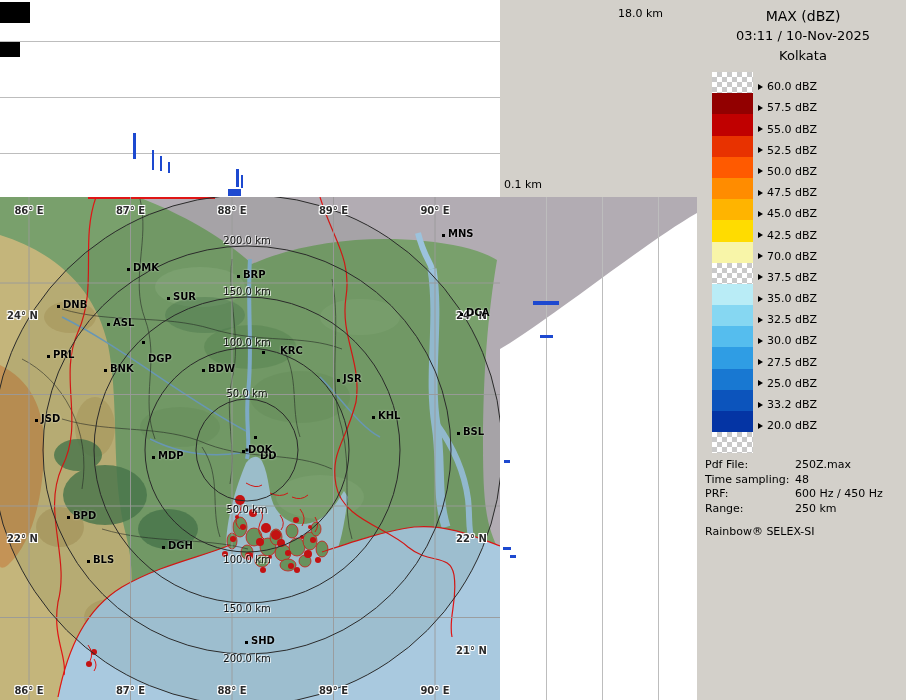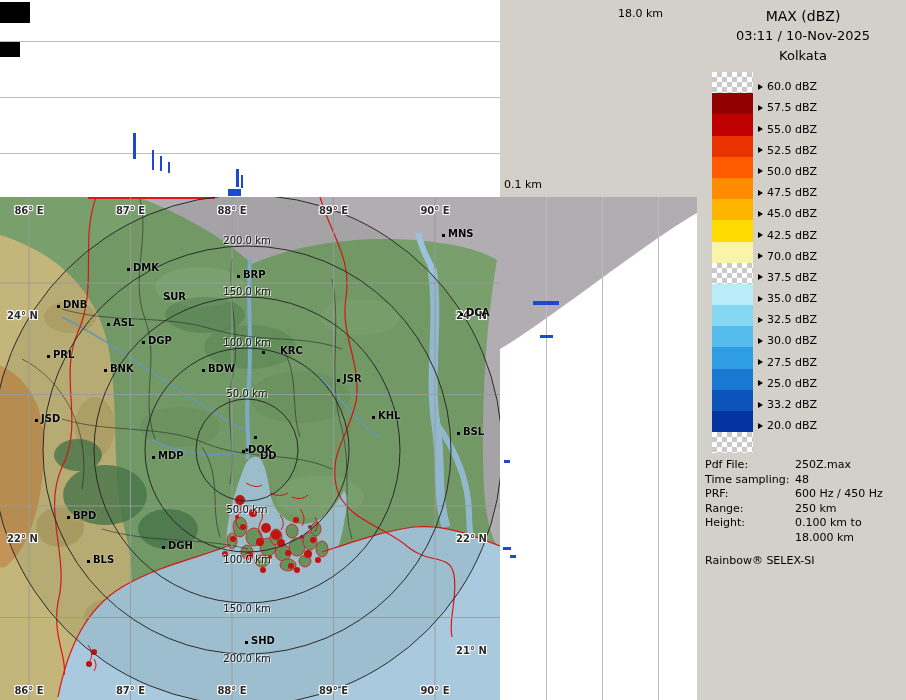--- a/index.html
+++ b/index.html
@@ -247,27 +247,27 @@
         <div class="ring-label" style="left: 247px; top: 196px;">50.0 km</div>
         <div class="ring-label" style="left: 247px; top: 312px;">50.0 km</div>
         <div class="ring-label" style="left: 247px; top: 362px;">100.0 km</div>
         <div class="ring-label" style="left: 247px; top: 411px;">150.0 km</div>
         <div class="ring-label" style="left: 247px; top: 461px;">200.0 km</div>
         <div class="city-dot" style="left: 127px; top: 71px;"></div>
         <div class="city-label" style="left: 133px; top: 65px;">DMK</div>
         <div class="city-dot" style="left: 237px; top: 78px;"></div>
         <div class="city-label" style="left: 243px; top: 72px;">BRP</div>
         <div class="city-dot" style="left: 167px; top: 100px;"></div>
-        <div class="city-label" style="left: 163px; top: 94px; text-align: center;">SUR</div>
+        <div class="city-label" style="left: 173px; top: 94px; text-align: center;">SUR</div>
         <div class="city-dot" style="left: 57px; top: 108px;"></div>
         <div class="city-label" style="left: 63px; top: 102px;">DNB</div>
         <div class="city-dot" style="left: 107px; top: 126px;"></div>
         <div class="city-label" style="left: 113px; top: 120px;">ASL</div>
         <div class="city-dot" style="left: 142px; top: 144px;"></div>
-        <div class="city-label" style="left: 148px; top: 138px;">DGP</div>
+        <div class="city-label" style="left: 148px; top: 156px;">DGP</div>
         <div class="city-dot" style="left: 262px; top: 154px;"></div>
         <div class="city-label" style="left: 280px; top: 148px;">KRC</div>
         <div class="city-dot" style="left: 202px; top: 172px;"></div>
         <div class="city-label" style="left: 208px; top: 166px;">BDW</div>
         <div class="city-dot" style="left: 47px; top: 158px;"></div>
         <div class="city-label" style="left: 53px; top: 152px;">PRL</div>
         <div class="city-dot" style="left: 104px; top: 172px;"></div>
         <div class="city-label" style="left: 110px; top: 166px;">BNK</div>
         <div class="city-dot" style="left: 337px; top: 182px;"></div>
         <div class="city-label" style="left: 343px; top: 176px;">JSR</div>
@@ -442,23 +442,18 @@
             <div class="mvalue">48</div>
           </div>
           <div class="mrow">
             <div class="mlabel">PRF:</div>
             <div class="mvalue">600 Hz / 450 Hz</div>
           </div>
           <div class="mrow">
             <div class="mlabel">Range:</div>
             <div class="mvalue">250 km</div>
           </div>
-          <div class="mrow">
-            <div class="mlabel">Height:</div>
-            <div class="mvalue">0.100 km to
-18.000 km</div>
-          </div>
         </div>
       <div id="brand">Rainbow® SELEX-SI</div>
     </div>
   </div>
 
 </div>
 
 </body></html>

